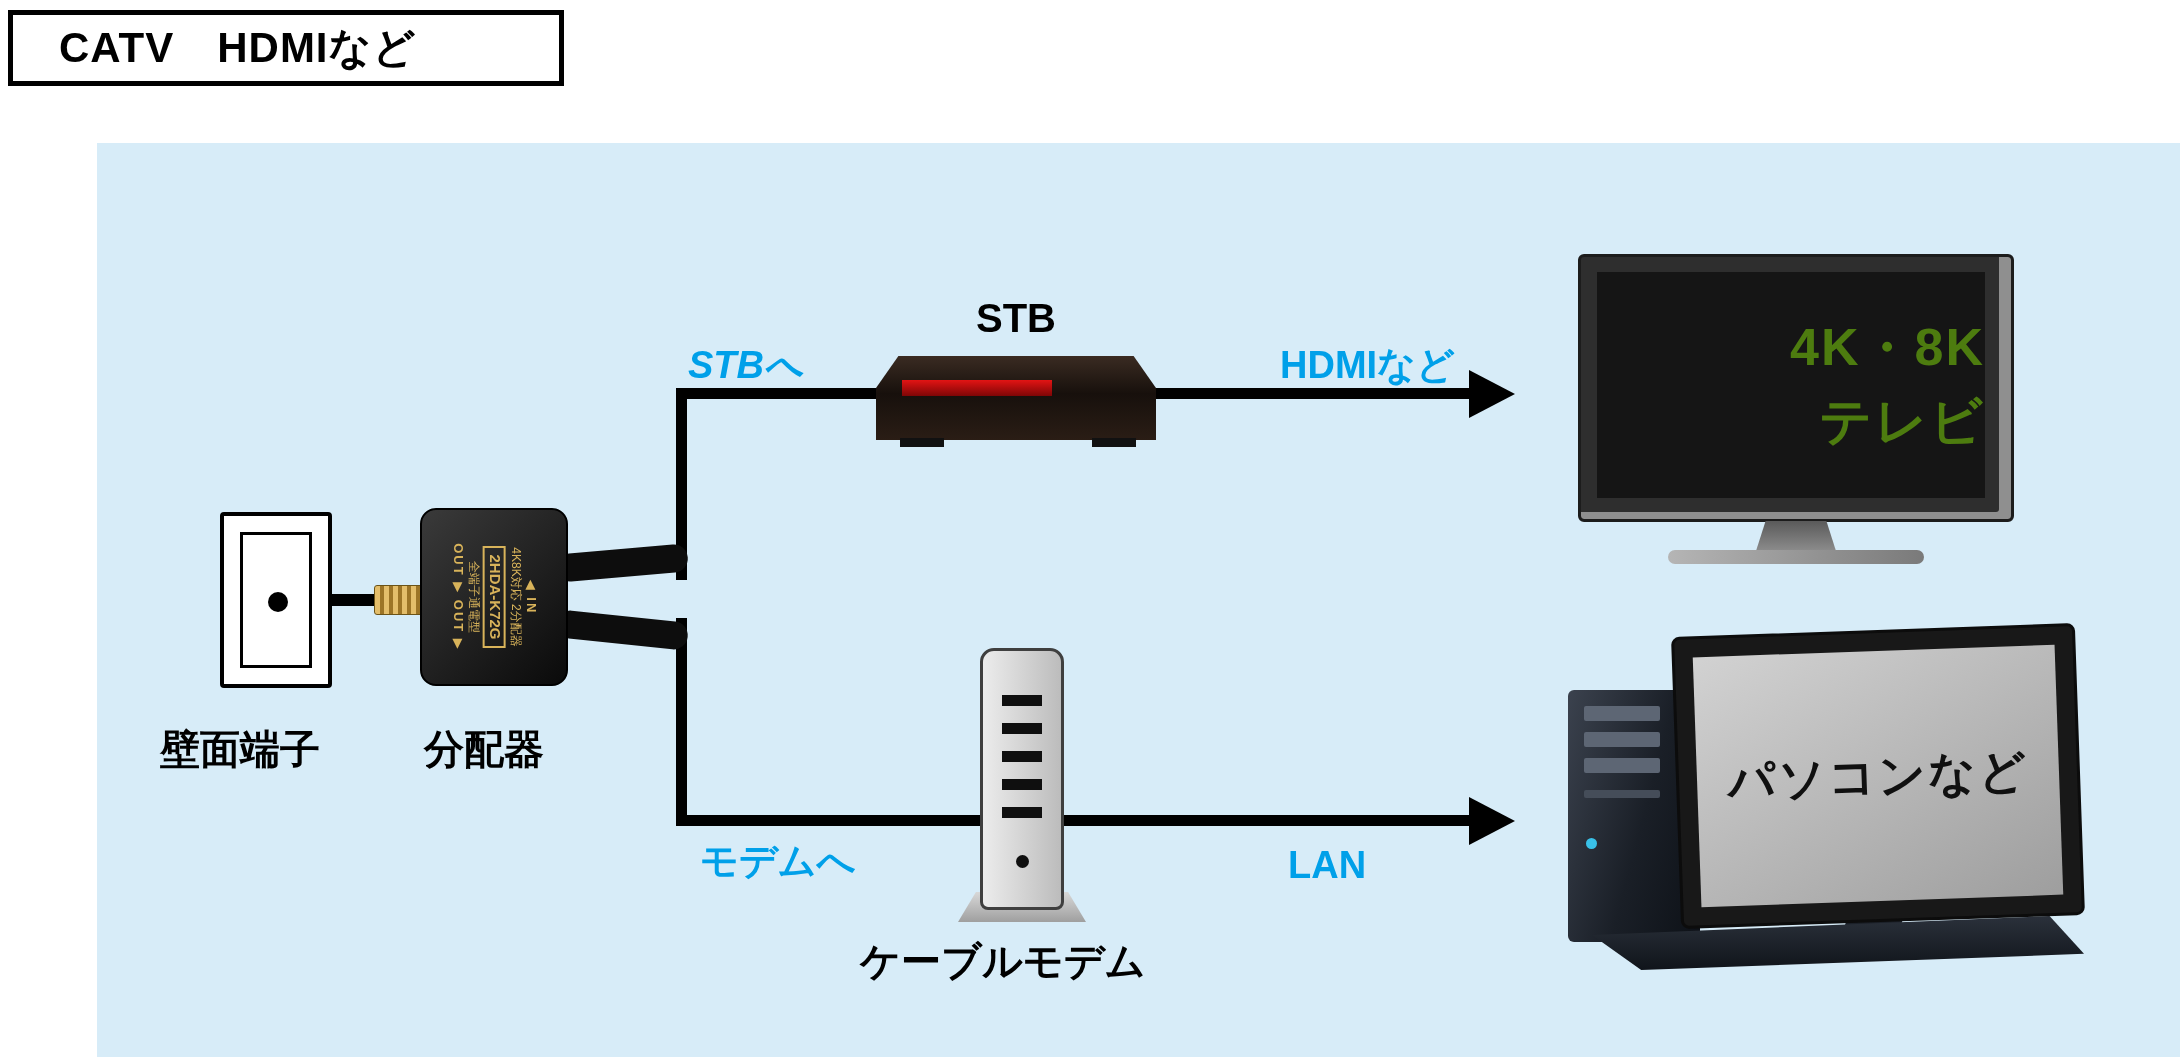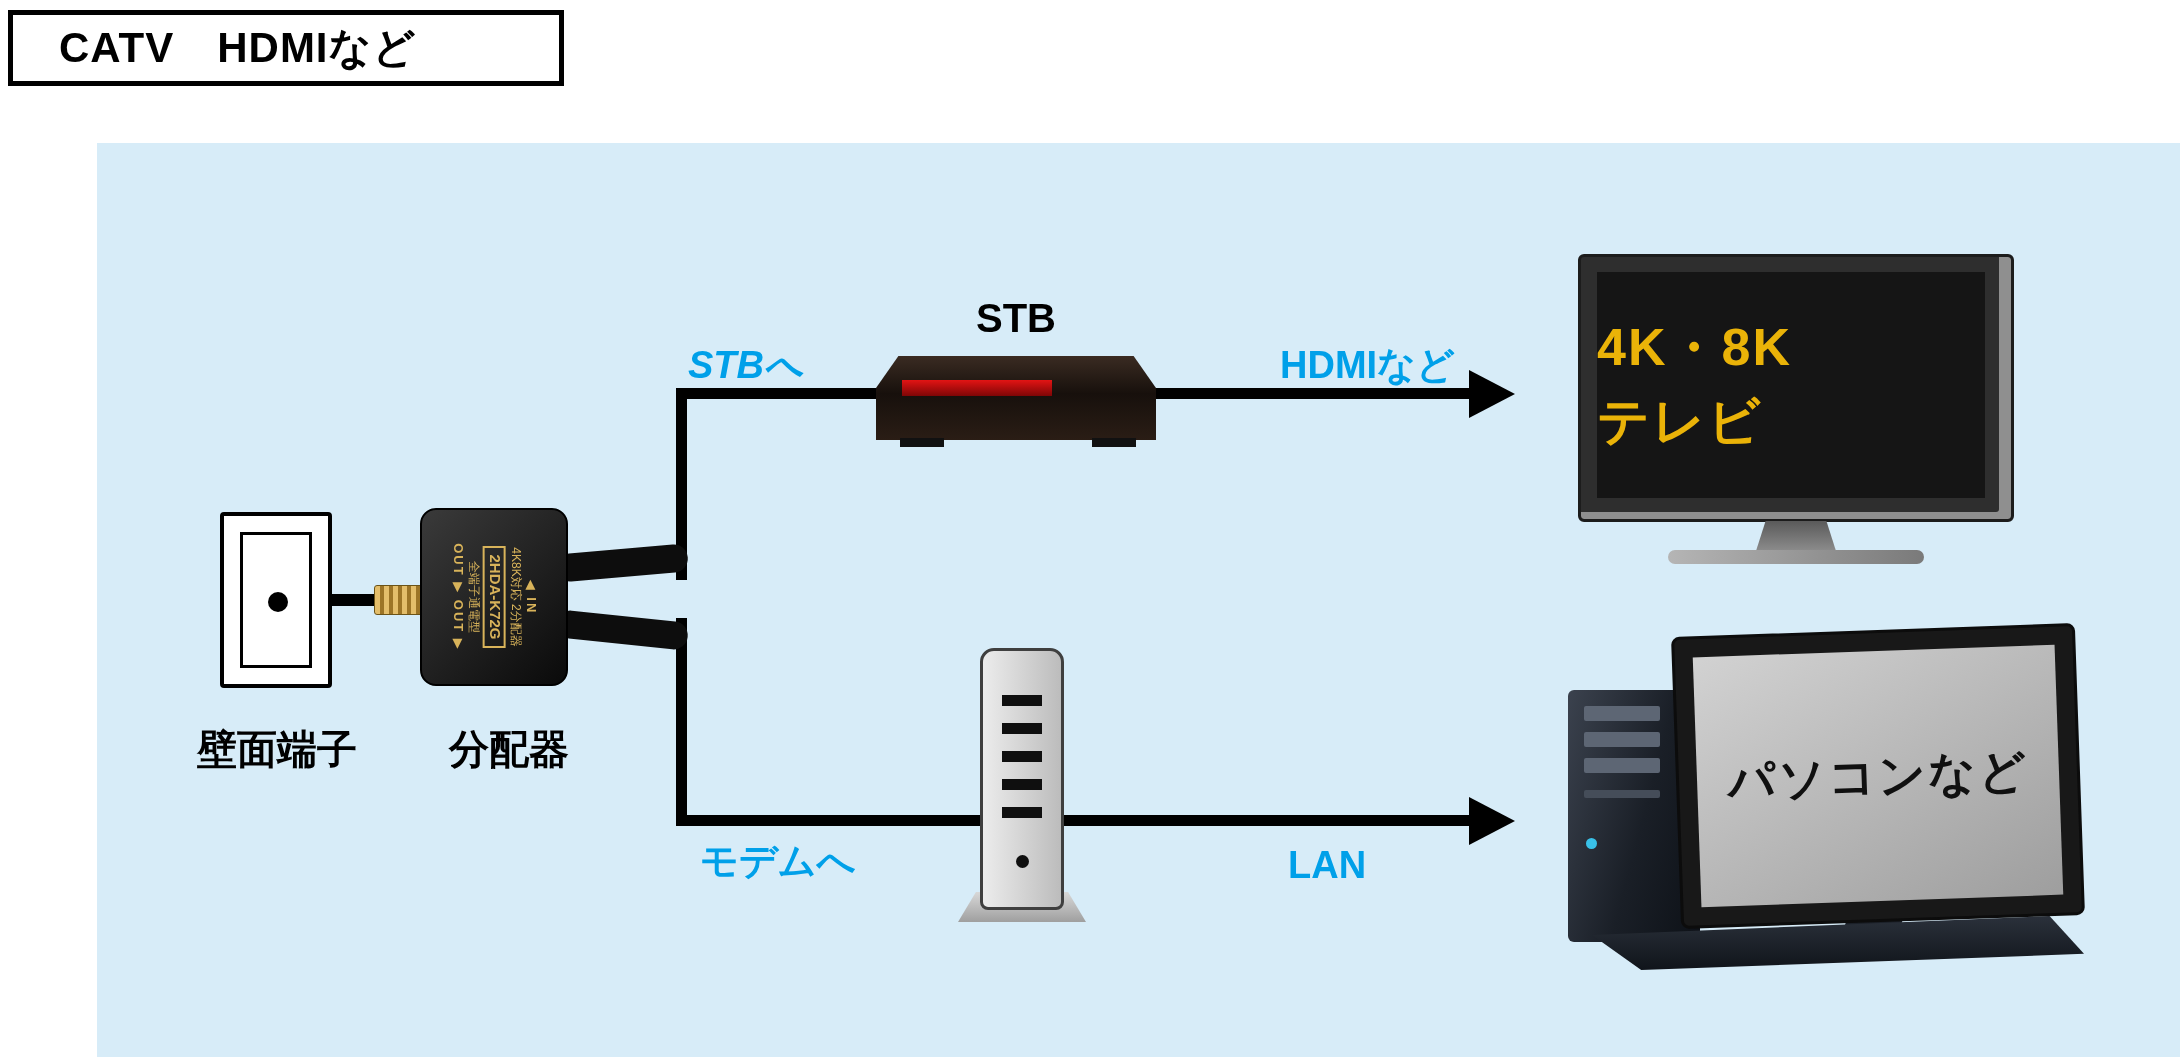--- a/index.html
+++ b/index.html
@@ -54,22 +54,22 @@
   .stb-stripe{position:absolute;left:26px;top:24px;width:150px;height:16px;
     background:linear-gradient(#e21414,#7e0606);}
   .stb-foot{position:absolute;top:438px;width:44px;height:9px;background:#111;z-index:2;}
   .stb-foot-left{left:900px;} .stb-foot-right{left:1092px;}
 
   
   .tv{position:absolute;left:1578px;top:254px;width:436px;height:268px;background:#2e2e2e;
     border-radius:6px;border:3px solid #1c1c1c;box-sizing:border-box;z-index:2;
     box-shadow:inset -12px -7px 0 #8f8f8f;}
   .tv-screen{position:absolute;left:16px;top:15px;right:26px;bottom:21px;background:#151515;
-    display:flex;flex-direction:column;align-items:flex-start;justify-content:center;gap:4px;
-    color:#eab308;font-size:52px;font-weight:bold;letter-spacing:2px;}
+    display:flex;flex-direction:column;align-items:flex-end;justify-content:center;gap:4px;
+    color:#4d7c0f;font-size:52px;font-weight:bold;letter-spacing:2px;}
   .tv-neck{position:absolute;left:1756px;top:521px;width:80px;height:30px;z-index:2;
     clip-path:polygon(12% 0,88% 0,100% 100%,0 100%);background:linear-gradient(#5a5a5a,#8c8c8c);}
   .tv-base{position:absolute;left:1668px;top:550px;width:256px;height:14px;border-radius:7px;z-index:2;
     background:linear-gradient(90deg,#b5b5b5,#7a7a7a);}
 
   
   .modem-base{position:absolute;left:958px;top:892px;width:128px;height:30px;z-index:2;
     clip-path:polygon(14% 0,86% 0,100% 100%,0 100%);background:linear-gradient(#d8d8d8,#9f9f9f);}
   .modem{position:absolute;left:980px;top:648px;width:84px;height:262px;z-index:3;box-sizing:border-box;
     border:3px solid #3f3f3f;border-radius:14px 14px 8px 8px;background:linear-gradient(90deg,#ececec,#bcbcbc);}
@@ -87,21 +87,21 @@
   .pc-stand{position:absolute;left:1846px;top:908px;width:56px;height:28px;background:#1b2028;
     transform:skewX(-18deg);z-index:2;}
   .pc-monitor{position:absolute;left:1676px;top:630px;width:404px;height:292px;background:#181818;
     border:3px solid #0c0c0c;border-radius:8px;box-sizing:border-box;transform:rotate(-2deg);z-index:3;}
   .pc-screen{position:absolute;left:18px;top:18px;right:18px;bottom:18px;
     background:linear-gradient(150deg,#d2d2d2,#9e9e9e);display:flex;align-items:center;justify-content:center;
     color:#101010;font-size:47px;font-weight:bold;letter-spacing:2px;}
 
   
   .lbl{position:absolute;color:#000;font-weight:bold;z-index:4;}
-  .lbl-black{font-size:40px;text-align:center;}
+  .lbl-black{font-size:40px;}
   .lbl-blue{font-size:38px;color:#00a0e9;}
   .lbl-stb-device{left:876px;top:296px;width:280px;font-size:40px;text-align:center;}
   .lbl-wall{left:160px;top:722px;width:234px;}
   .lbl-splitter{left:424px;top:722px;width:170px;}
   .lbl-modem{left:860px;top:934px;width:320px;}
   .lbl-to-stb{left:688px;top:340px;font-style:italic;}
   .lbl-hdmi{left:1280px;top:340px;}
   .lbl-to-modem{left:700px;top:836px;}
   .lbl-lan{left:1288px;top:844px;}
 </style>
@@ -176,18 +176,19 @@
   <div class="pc-keyboard"></div>
   <div class="pc-monitor">
     <div class="pc-screen">
       <span>パソコンなど</span>
     </div>
   </div>
 
   <div class="lbl lbl-black lbl-wall">壁面端子</div>
   <div class="lbl lbl-black lbl-splitter">分配器</div>
   <div class="lbl lbl-stb-device">STB</div>
+  <div class="lbl lbl-black lbl-modem">ケーブルモデム</div>
   <div class="lbl lbl-blue lbl-to-stb">STBへ</div>
   <div class="lbl lbl-blue lbl-hdmi">HDMIなど</div>
   <div class="lbl lbl-blue lbl-to-modem">モデムへ</div>
   <div class="lbl lbl-blue lbl-lan">LAN</div>
 
 </div>
 
 </body></html>

